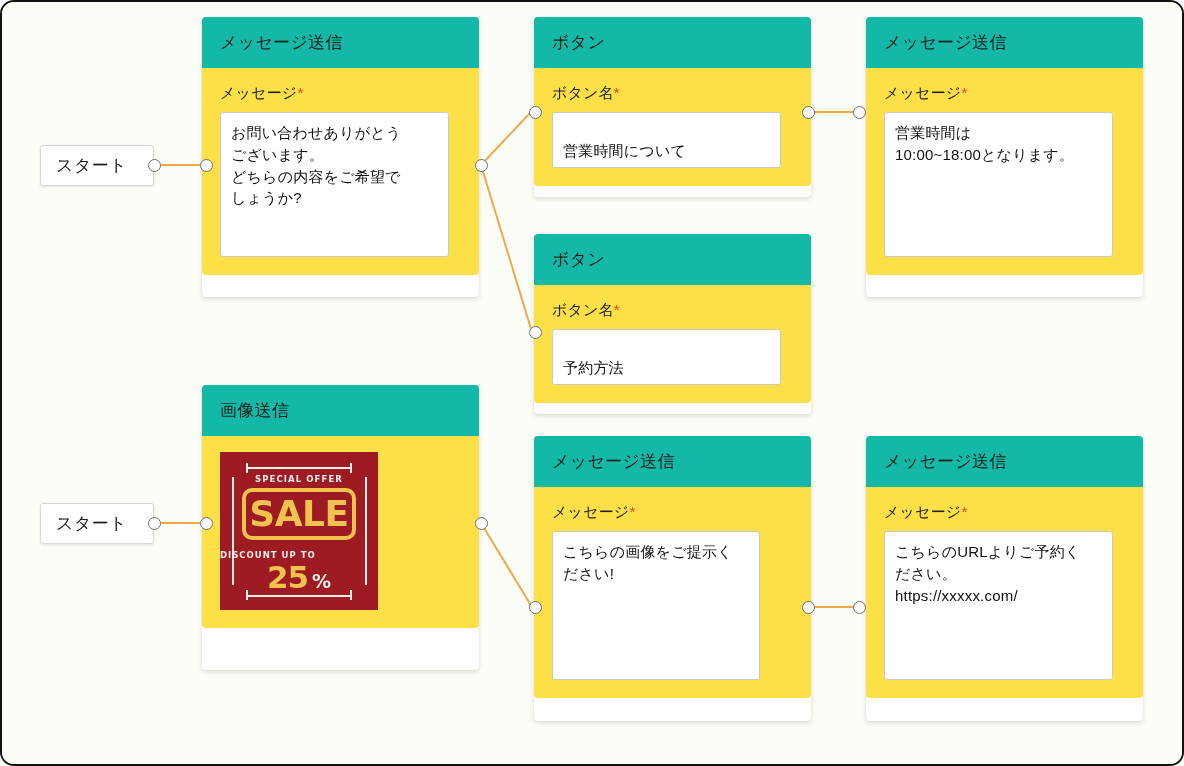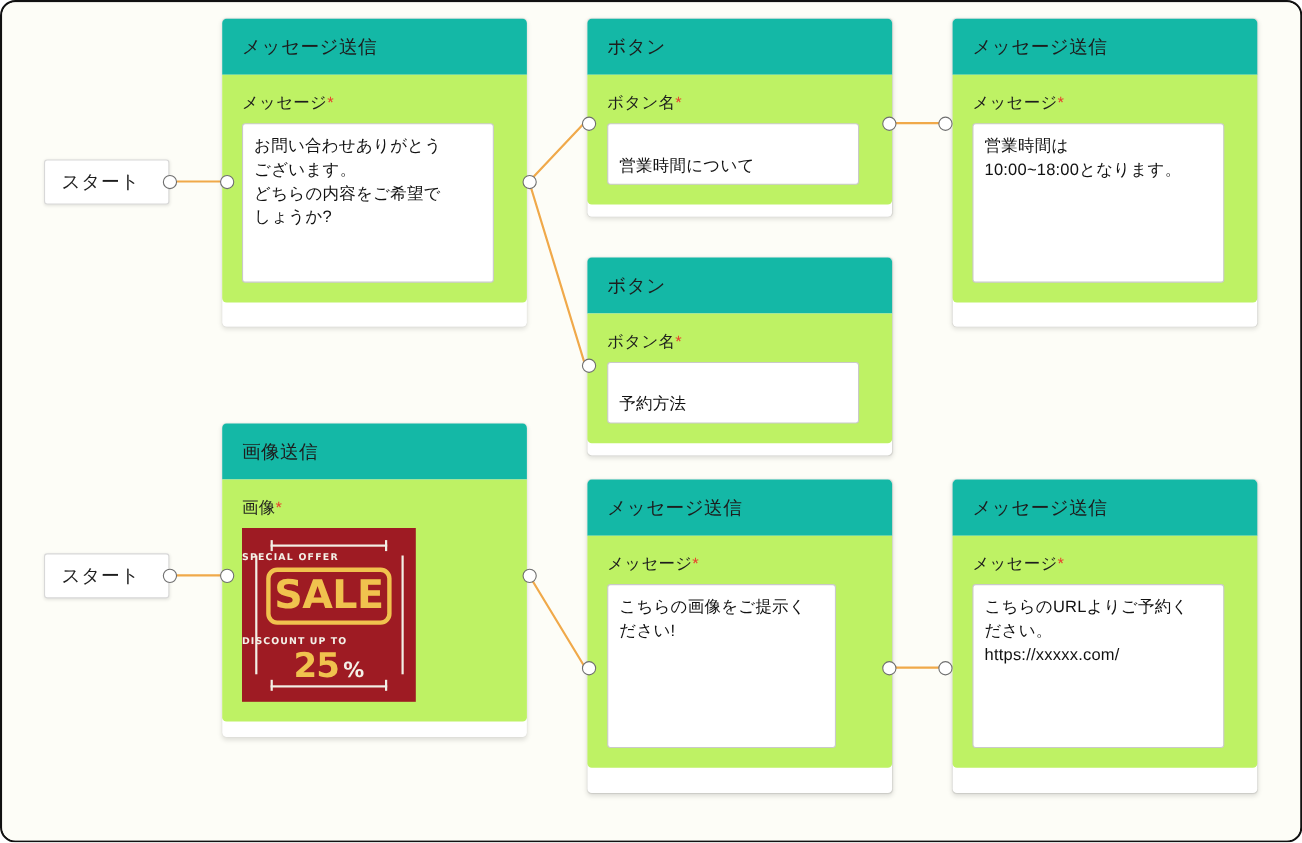--- a/index.html
+++ b/index.html
@@ -94,21 +94,21 @@
     display: flex;
     align-items: center;
     padding-left: 18px;
     font-size: 17px;
     color: #1d1d1d;
     letter-spacing: .3px;
   }
   .node-card-body {
     box-sizing: border-box;
     padding: 16px 18px 18px 18px;
-    background: #bef264;
+    background: #fde047;
     border-radius: 0 0 4px 4px;
   }
   .field-label {
     font-size: 15px;
     color: #1d1d1d;
     margin-bottom: 9px;
     letter-spacing: .2px;
     white-space: nowrap;
   }
   .required-mark {
@@ -162,21 +162,21 @@
   .sale-rule.v { width: 2px; }
   .sale-tick {
     position: absolute;
     background: #f2efe6;
   }
   .sale-offer {
     position: absolute;
     top: 22px;
     left: 0;
     width: 100%;
-    text-align: left;
+    text-align: center;
     color: #f4f1e8;
     font-size: 8.5px;
     font-weight: bold;
     letter-spacing: 1.1px;
   }
   .sale-plate {
     position: absolute;
     top: 36px;
     left: 22px;
     width: 114px;
@@ -323,23 +323,20 @@
       <div class="start-node" style="left:38px; top:501px; width:114px; height:41px;">
         <span>スタート</span>
       </div>
       <div class="port" style="left:146px; top:515px;"></div>
 
       <div class="node-card" style="left:200px; top:383px; width:277px; height:285px;">
         <div class="node-card-header">
           <span>画像送信</span>
         </div>
         <div class="node-card-body">
-          <div class="field-label">
-            <span>画像</span><span class="required-mark">*</span>
-          </div>
           <div class="sale-image">
 
             <div class="sale-rule h" style="left:26px; top:15px; width:106px;"></div>
             <div class="sale-tick" style="left:26px; top:11px; width:2px; height:10px;"></div>
             <div class="sale-tick" style="left:130px; top:11px; width:2px; height:10px;"></div>
             <div class="sale-rule h" style="left:26px; top:143px; width:106px;"></div>
             <div class="sale-tick" style="left:26px; top:138px; width:2px; height:10px;"></div>
             <div class="sale-tick" style="left:130px; top:138px; width:2px; height:10px;"></div>
             <div class="sale-rule v" style="left:12px; top:25px; height:108px;"></div>
             <div class="sale-rule v" style="left:145px; top:25px; height:108px;"></div>

